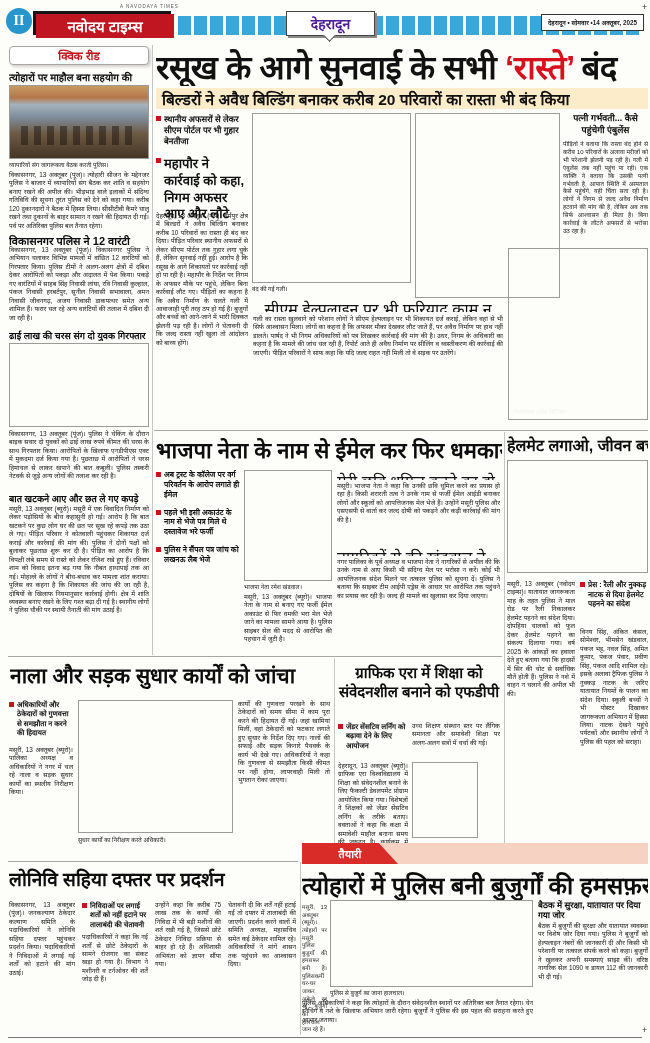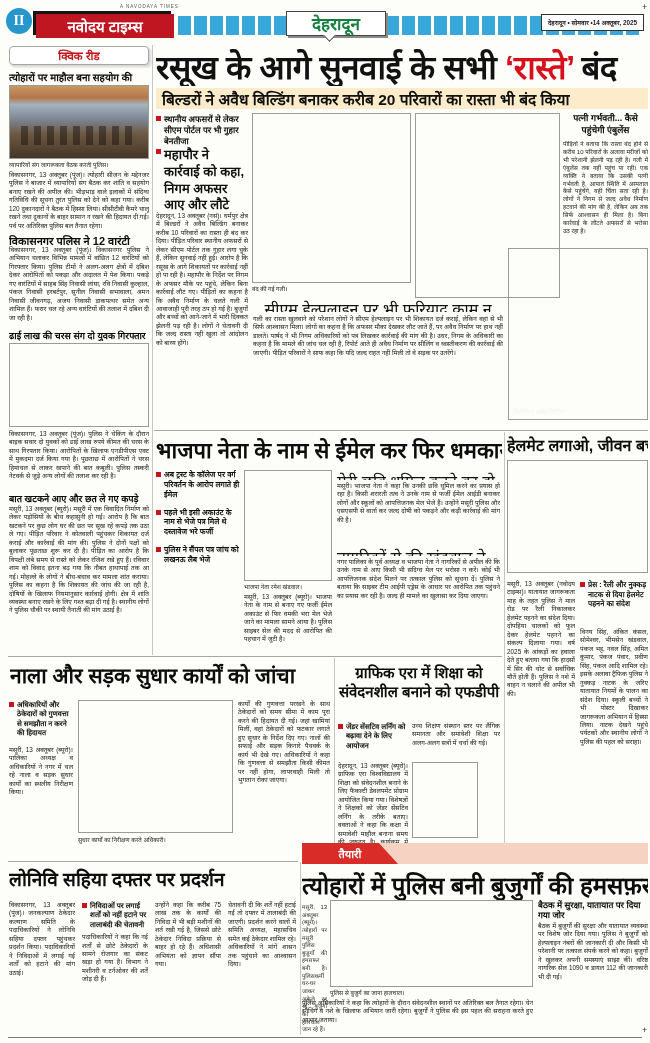--- a/index.html
+++ b/index.html
@@ -16,22 +16,22 @@
   .bullet{display:flex;font-weight:bold;font-size:7.6px;line-height:1.3;text-align:left;overflow:hidden}
   .photo{position:absolute;overflow:hidden;border:1px solid #9a9a96}
   
   .pgcircle{position:absolute;left:6px;top:8px;width:26px;height:26px;border-radius:50%;background:#2796cc;color:#fff;
     font-family:"Liberation Serif",serif;font-weight:bold;font-size:14px;display:flex;align-items:center;justify-content:center}
   .masthead{position:absolute;left:36px;top:14px;width:138px;height:24px;background:#bf1622;color:#fff;font-weight:bold;
     font-size:15px;display:flex;align-items:center;justify-content:center;box-shadow:-3px -3px 0 #151515}
   .tagline{position:absolute;left:120px;top:4px;font-size:4.5px;color:#555;letter-spacing:1px}
   .bluebar{position:absolute;left:178px;top:16px;width:462px;height:19px;
     background:repeating-linear-gradient(90deg,#38a7da 0 13px,#fdfdfa 13px 16px)}
-  .edtab{position:absolute;left:286px;top:11px;width:100px;height:25px;background:#fff;border:1px solid #444;
-    box-shadow:2px 2px 0 #8a8a8a;display:flex;align-items:center;justify-content:center;color:#15803d;font-weight:bold;font-size:17px}
+  .edtab{position:absolute;left:286px;top:11px;width:89px;height:25px;background:#fff;border:1px solid #444;
+    box-shadow:2px 2px 0 #8a8a8a;display:flex;align-items:center;justify-content:center;color:#4c1d95;font-weight:bold;font-size:14px}
   .edtab:after{content:"";position:absolute;left:38px;bottom:-5px;width:8px;height:8px;background:#fff;
     border-right:1px solid #444;border-bottom:1px solid #444;transform:rotate(45deg)}
   .datebox{position:absolute;left:541px;top:14px;width:103px;height:17px;border:1px solid #333;background:#fff;
     display:flex;align-items:center;justify-content:center;font-size:6.3px;font-weight:bold;color:#222}
   .plus{position:absolute;color:#333;font-size:9px;line-height:1}
   
   .qrbox{position:absolute;left:9px;top:46px;width:140px;height:19px;border:1.4px solid #a8a6a2;border-radius:4px;
     background:#fff;box-shadow:2px 2px 3px #d4d2ce;display:flex;align-items:center;justify-content:center;
     color:#c4161c;font-weight:bold;font-size:11.5px}
   
@@ -113,21 +113,21 @@
   <div class="abs bodytxt" style="left:9px;top:505px;width:140px;height:149px">मसूरी, 13 अक्तूबर (ब्यूरो)। मसूरी में एक विवादित निर्माण को लेकर पड़ोसियों के बीच कहासुनी हो गई। आरोप है कि बात खटकने पर कुछ लोग घर की छत पर सूख रहे कपड़े तक उठा ले गए। पीड़ित परिवार ने कोतवाली पहुंचकर शिकायत दर्ज कराई और कार्रवाई की मांग की। पुलिस ने दोनों पक्षों को बुलाकर पूछताछ शुरू कर दी है। पीड़ित का आरोप है कि विपक्षी लंबे समय से रास्ते को लेकर रंजिश रखे हुए हैं। रविवार शाम को विवाद इतना बढ़ गया कि नौबत हाथापाई तक आ गई। मोहल्ले के लोगों ने बीच-बचाव कर मामला शांत कराया। पुलिस का कहना है कि शिकायत की जांच की जा रही है, दोषियों के खिलाफ नियमानुसार कार्रवाई होगी। क्षेत्र में शांति व्यवस्था बनाए रखने के लिए गश्त बढ़ा दी गई है। स्थानीय लोगों ने पुलिस चौकी पर स्थायी तैनाती की मांग उठाई है।</div>
 
   <div class="vline" style="left:152px;top:45px;height:610px"></div>
 
   <div class="leadhead"><span>रसूख के आगे सुनवाई के सभी </span><span class="red">‘रास्ते’</span><span> बंद</span></div>
   <div class="leadsub">
       <span>बिल्डरों ने अवैध बिल्डिंग बनाकर करीब 20 परिवारों का रास्ता भी बंद किया</span>
     </div>
 
   <div class="abs" style="left:156px;top:114px;width:92px">
-    <div class="bullet" style="font-size:8.4px;">
+    <div class="bullet" style="font-size:8.4px;margin-bottom:9px">
         <span class="redsq"></span>
         <span>स्थानीय अफसरों से लेकर सीएम पोर्टल पर भी गुहार बेनतीजा</span>
       </div>
     <div class="bullet" style="font-size:13px">
         <span class="redsq"></span>
         <span>महापौर ने कार्रवाई को कहा, निगम अफसर आए और लौटे</span>
       </div>
   </div>
   <div class="abs bodytxt" style="left:156px;top:212px;width:92px;height:218px">देहरादून, 13 अक्तूबर (नसं)। धर्मपुर क्षेत्र में बिल्डरों ने अवैध बिल्डिंग बनाकर करीब 10 परिवारों का रास्ता ही बंद कर दिया। पीड़ित परिवार स्थानीय अफसरों से लेकर सीएम पोर्टल तक गुहार लगा चुके हैं, लेकिन सुनवाई नहीं हुई। आरोप है कि रसूख के आगे शिकायतों पर कार्रवाई नहीं हो पा रही है। महापौर के निर्देश पर निगम के अफसर मौके पर पहुंचे, लेकिन बिना कार्रवाई लौट गए। पीड़ितों का कहना है कि अवैध निर्माण के चलते गली में आवाजाही पूरी तरह ठप हो गई है। बुजुर्गों और बच्चों को आने-जाने में भारी दिक्कत झेलनी पड़ रही है। लोगों ने चेतावनी दी कि जल्द रास्ता नहीं खुला तो आंदोलन को बाध्य होंगे।</div>
 

